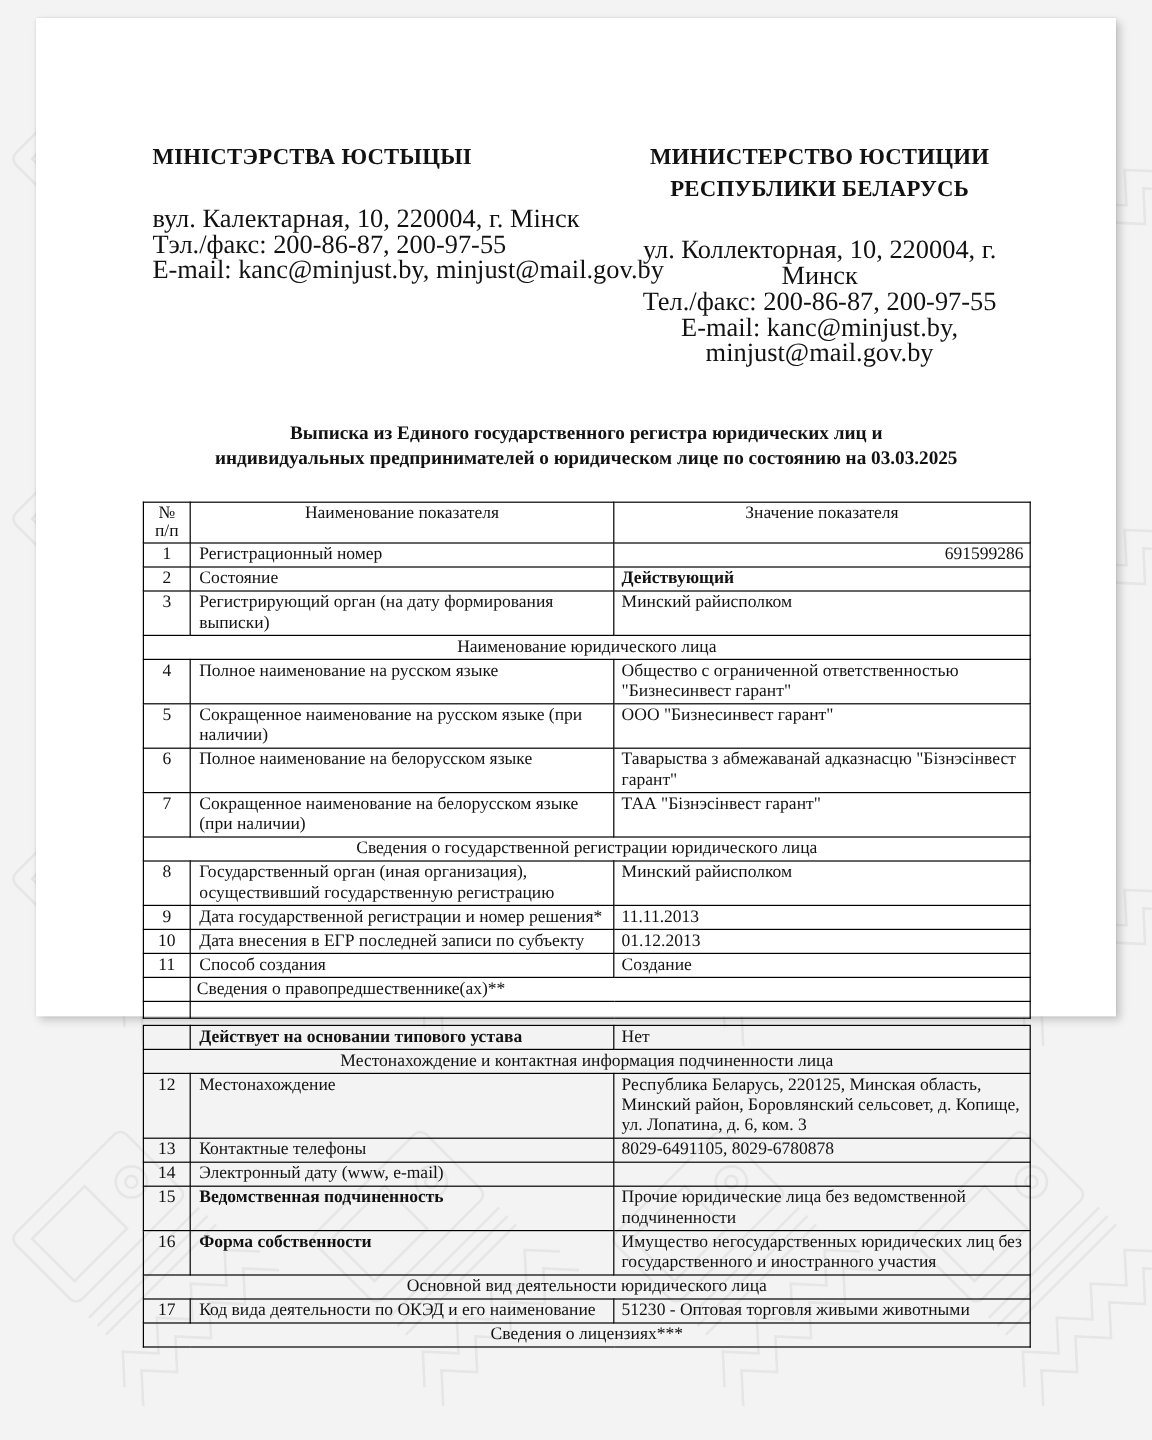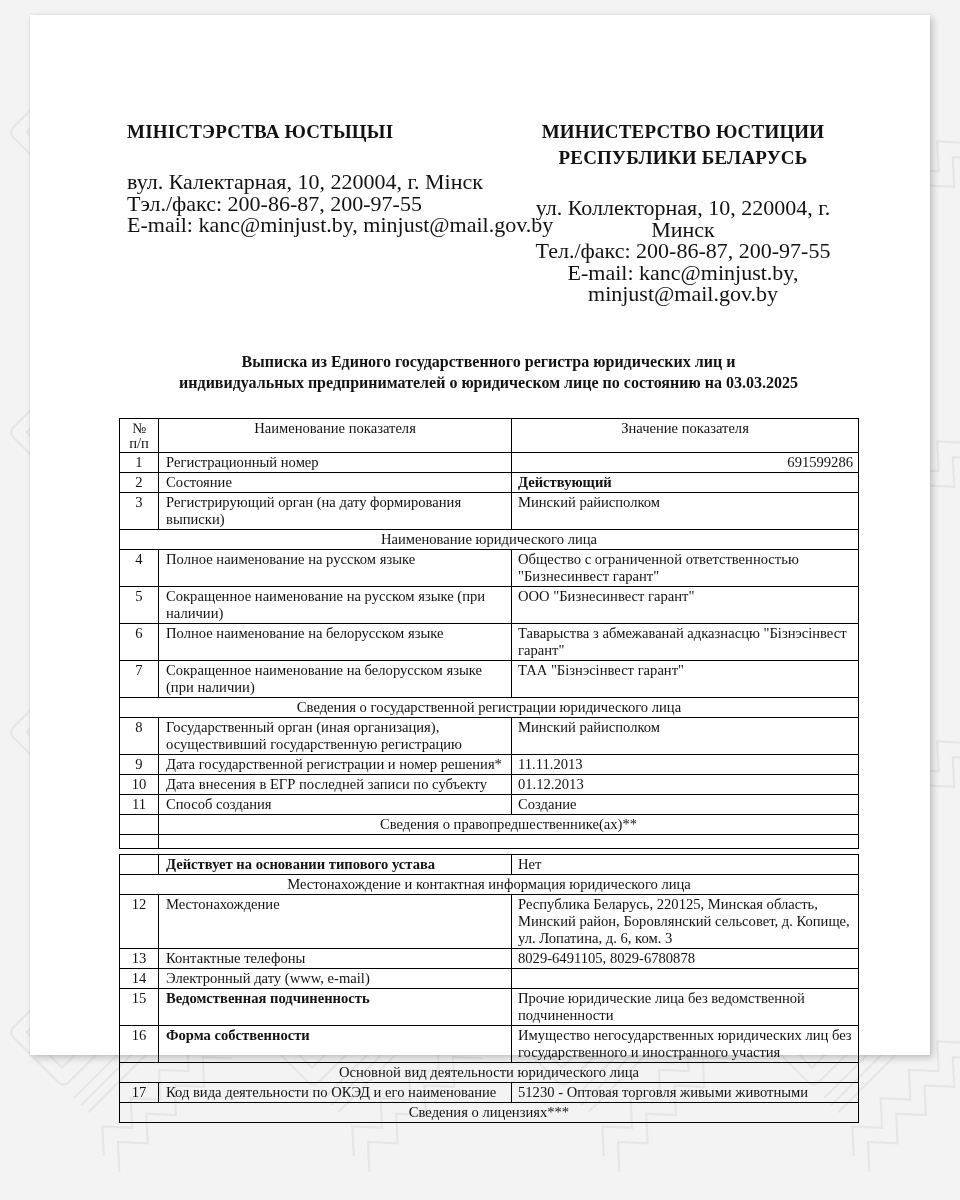--- a/index.html
+++ b/index.html
@@ -8,21 +8,21 @@
     position: relative;
     overflow: hidden;
     font-family: "Liberation Serif", serif;
     color: #121212;
     background: #f2f2f2;
   }
   .bg-layer { position: absolute; inset: 0; z-index: 0; }
   .sheet {
     position: absolute;
     left: 30px; top: 15px;
-    width: 900px; height: 1040px;
+    width: 900px; height: 832px;
     background: #ffffff;
     box-shadow: 3px 3px 7px rgba(0,0,0,0.20), 0 0 2px rgba(0,0,0,0.10);
     z-index: 1;
   }
   .content { padding: 0 72px 0 89px; }
 
   
   .doc-header { position: relative; margin-top: 104px; height: 146px; }
   .org { position: absolute; top: 0; }
   .org.left  { left: 8px; }
@@ -56,21 +56,21 @@
     text-align: left;
     overflow: hidden;
   }
   .reg th { text-align: center; line-height: 15px; padding: 2px 3px 1px; }
   .reg td.num { text-align: center; padding: 1px 2px; }
   .reg td.label { padding-left: 7px; }
   .reg td.value { padding-left: 6px; }
   .reg .b { font-weight: bold; }
   .reg .c { text-align: right; }
   .reg td.sec { text-align: center; font-weight: normal; }
-  .reg td.sub { text-align: center; }
+  .reg td.sub { text-align: left; }
   .reg tr.empty td { height: 14px; }
   .reg td.gapcell { height: 6px; border-left: none; border-right: none; padding: 0; }
 </style>
 </head>
 <body>
 
 <div class="bg-layer">
   <svg width="960" height="1200" xmlns="http://www.w3.org/2000/svg">
     <defs>
       <pattern id="orn" width="250" height="300" patternUnits="userSpaceOnUse">
@@ -210,21 +210,21 @@
           </tr>
           <tr>
             <td class="gapcell" colspan="3"></td>
           </tr>
           <tr>
             <td class="num"></td>
             <td class="label b">Действует на основании типового устава</td>
             <td class="value">Нет</td>
           </tr>
           <tr>
-            <td class="sec" colspan="3">Местонахождение и контактная информация юридического лица</td>
+            <td class="sec" colspan="3">Местонахождение и контактная информация подчиненности лица</td>
           </tr>
           <tr>
             <td class="num">12</td>
             <td class="label">Местонахождение</td>
             <td class="value">Республика Беларусь, 220125, Минская область, Минский район, Боровлянский сельсовет, д. Копище, ул. Лопатина, д. 6, ком. 3</td>
           </tr>
           <tr>
             <td class="num">13</td>
             <td class="label">Контактные телефоны</td>
             <td class="value">8029-6491105, 8029-6780878</td>

